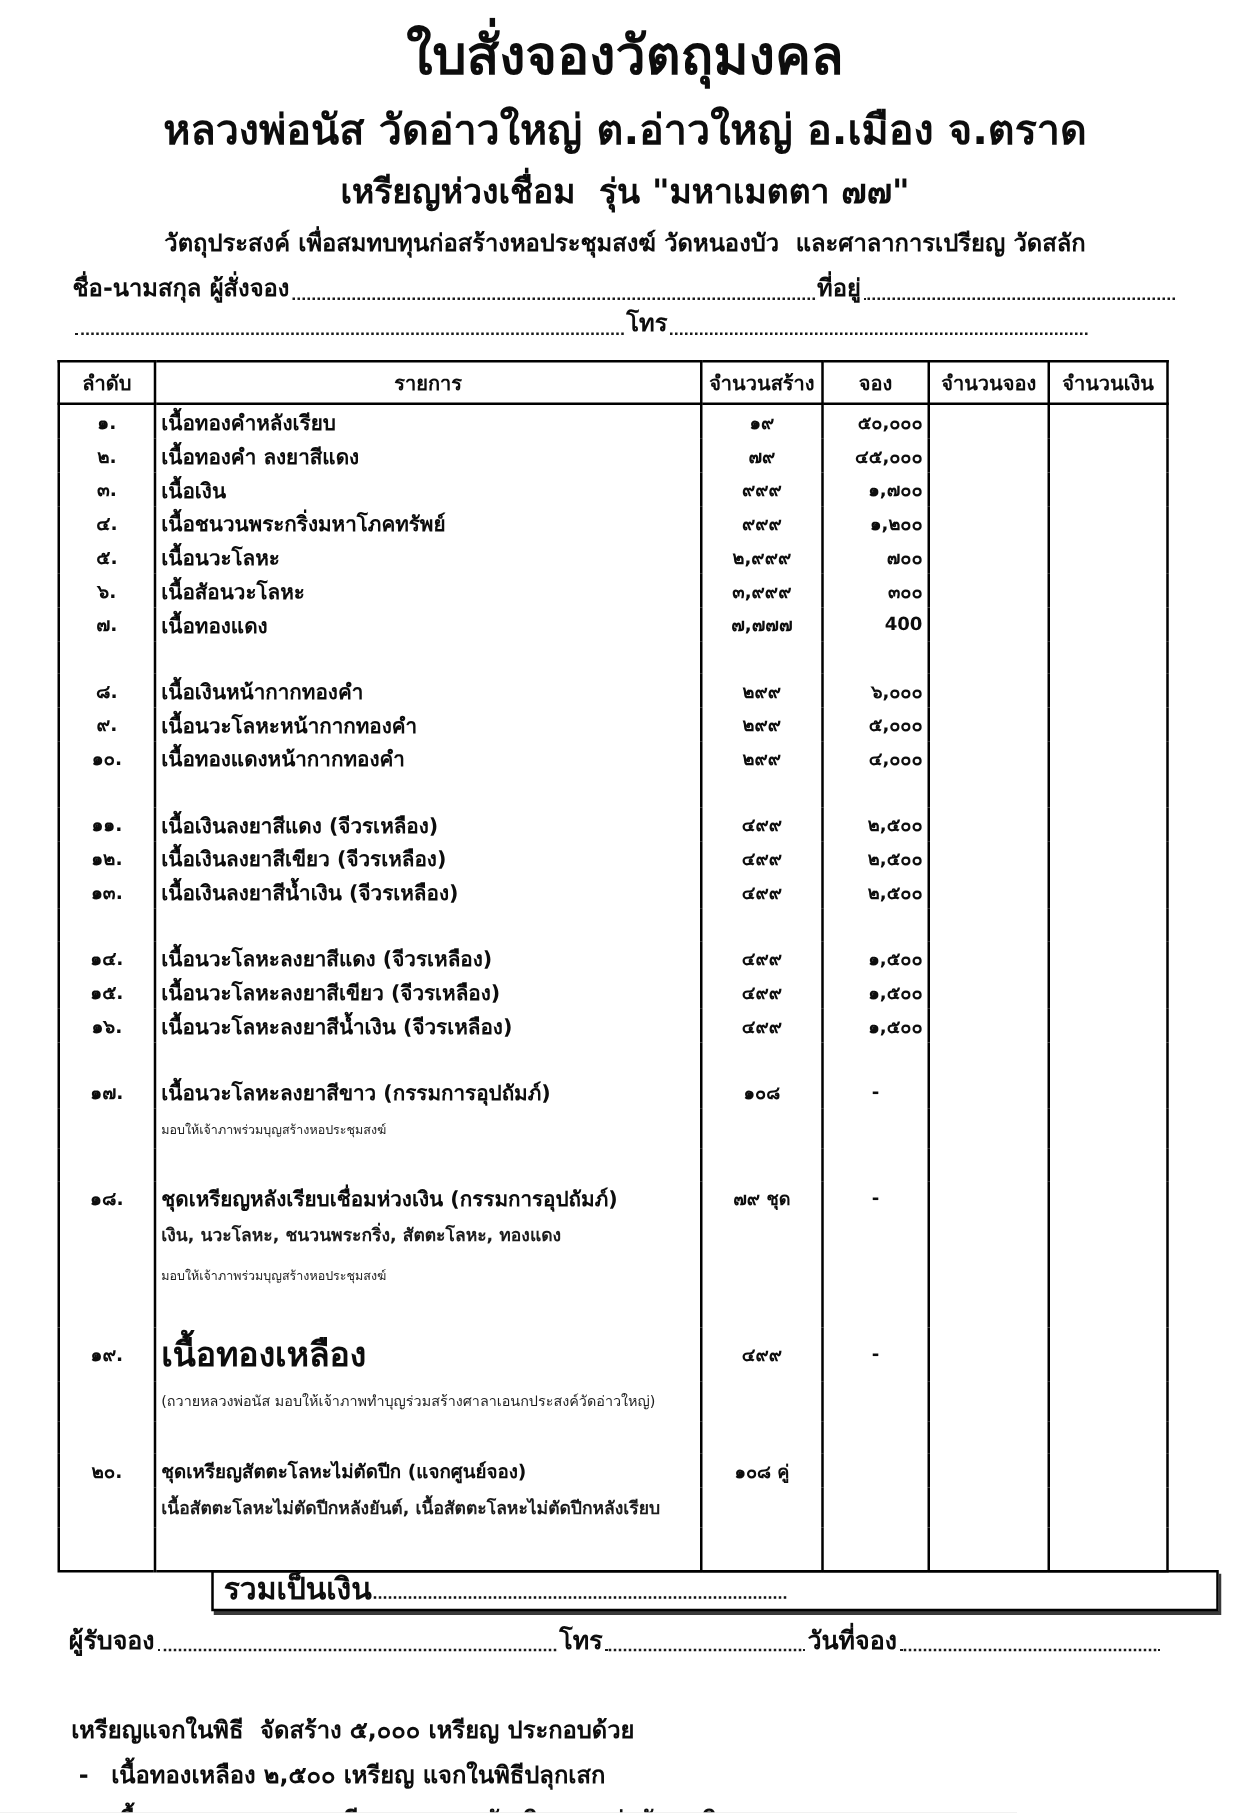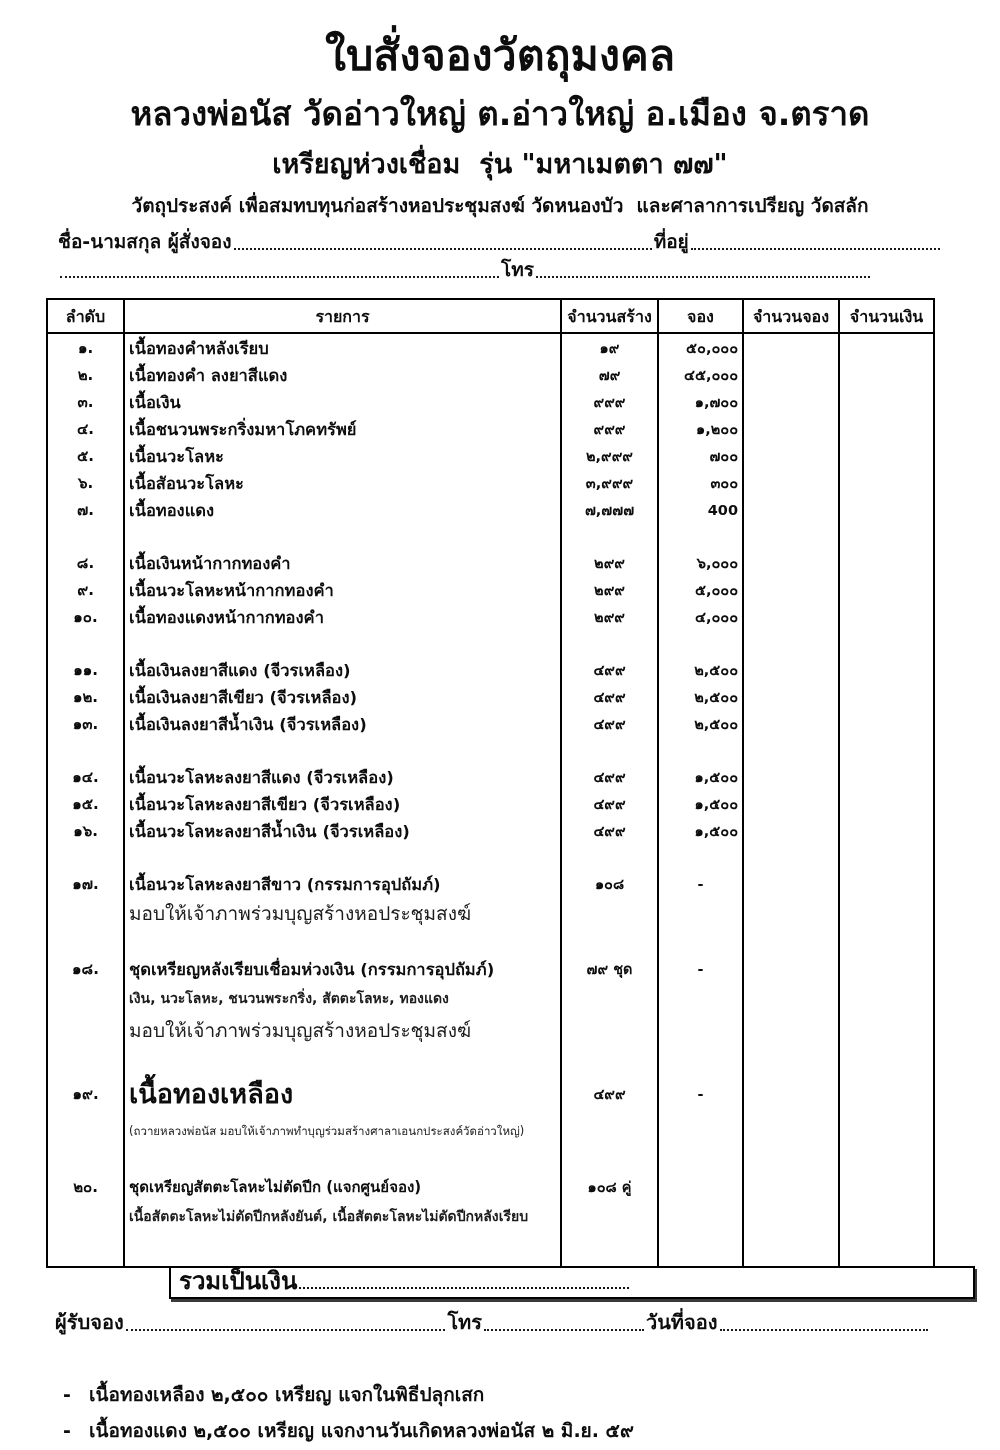--- a/index.html
+++ b/index.html
@@ -5,21 +5,21 @@
   html,body{margin:0;padding:0;background:#e8e8e8;}
   .sheet{
     width:1000px;height:1450px;background:#ffffff;color:#0d0d0d;
     font-family:"DejaVu Sans","Liberation Sans",sans-serif;
     position:relative;overflow:hidden;margin:0 auto;
   }
   .keep-space{white-space:pre-wrap;}
 
   
   .hdr{text-align:center;}
-  .hdr-title{font-size:43px;font-weight:bold;padding-top:24px;line-height:62px;}
+  .hdr-title{font-size:43px;font-weight:bold;padding-top:14px;line-height:62px;}
   .hdr-subtitle{font-size:33px;font-weight:bold;line-height:52px;margin-top:2px;}
   .hdr-edition{font-size:27px;font-weight:bold;line-height:44px;margin-top:2px;}
   .hdr-purpose{font-size:19px;font-weight:bold;line-height:30px;margin-top:4px;}
 
   
   .fill-line{display:flex;align-items:flex-end;font-size:19px;font-weight:bold;line-height:26px;}
   .fill-line .lbl{white-space:nowrap;}
   .dots{border-bottom:2px dotted #1a1a1a;margin:0 2px 4px 2px;}
   .line-name{margin:8px 58px 0 58px;}
   .line-phone{margin:2px 128px 0 58px;}
@@ -43,21 +43,21 @@
   tr.gap-row td{height:26px;}
   tr.sub-row td{height:32px;}
   tr.pad-row td{height:34px;}
   td.c-no{text-align:center;font-size:15px;font-weight:bold;}
   td.c-name{font-size:16.5px;font-weight:bold;padding-left:14px;}
   td.c-name.large{font-size:27px;}
   td.c-name.smallish{font-size:15px;}
   td.c-made{text-align:center;font-size:14.5px;font-weight:bold;}
   td.c-price{text-align:right;font-size:14.5px;font-weight:bold;padding-right:9px;}
   td.c-price.dash{text-align:center;padding-right:4px;}
-  td.c-note{font-size:19px;font-weight:normal;color:#1c1c1c;padding-left:14px;}
+  td.c-note{font-size:10px;font-weight:normal;color:#1c1c1c;padding-left:14px;}
   td.c-note.tiny{font-size:11.5px;}
   td.c-note.boldnote{font-weight:bold;font-size:14px;}
 
   
   .total-box{
     margin-left:123px;width:806px;height:33px;
     border:2px solid #000;border-top:2px solid #000;
     box-shadow:2px 3px 0 #3a3a3a;
     display:flex;align-items:flex-end;padding:0 6px 1px 8px;box-sizing:border-box;
     margin-top:-2px;
@@ -398,20 +398,21 @@
   <div class="fill-line line-receiver">
     <span class="lbl">ผู้รับจอง</span>
     <span class="dots d-receiver"></span>
     <span class="lbl">โทร</span>
     <span class="dots d-rphone"></span>
     <span class="lbl">วันที่จอง</span>
     <span class="dots d-rdate"></span>
   </div>
 
   <div class="giveaway">
+    <div class="keep-space">เหรียญแจกในพิธี  จัดสร้าง ๕,๐๐๐ เหรียญ ประกอบด้วย</div>
     <div class="giveaway-item">
       <span class="dash">-</span>
       <span>เนื้อทองเหลือง ๒,๕๐๐ เหรียญ แจกในพิธีปลุกเสก</span>
     </div>
     <div class="giveaway-item">
       <span class="dash">-</span>
       <span>เนื้อทองแดง ๒,๕๐๐ เหรียญ แจกงานวันเกิดหลวงพ่อนัส ๒ มิ.ย. ๕๙</span>
     </div>
   </div>
 

